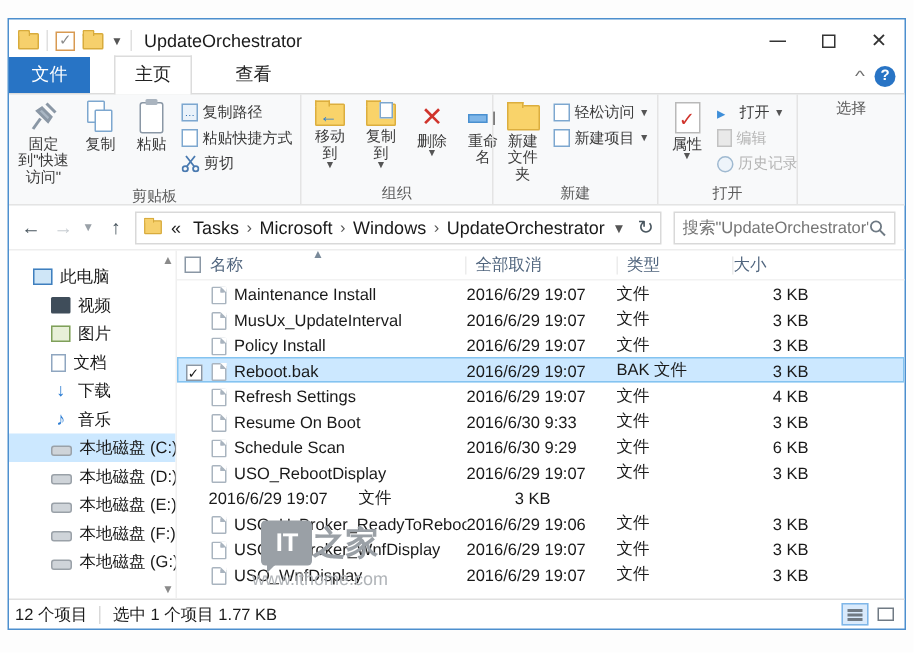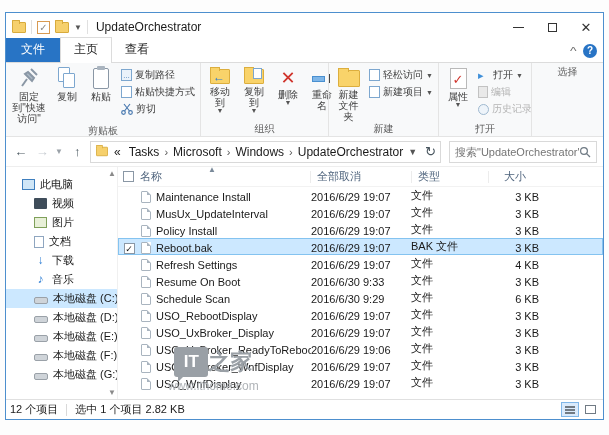--- a/index.html
+++ b/index.html
@@ -17,21 +17,21 @@
   .title-text { margin-left:8px; font-size:12px; color:#1a1a1a; }
   .win-controls { margin-left:auto; display:flex; height:28px; }
   .win-btn { width:34px; height:28px; display:flex; align-items:center; justify-content:center; color:#333; font-size:12px; }
   .wb-min { width:11px; height:1px; background:#333; }
   .wb-max { width:9px; height:9px; border:1px solid #333; }
   .wb-close { font-size:13px; }
 
   
   .tabrow { height:22px; display:flex; align-items:flex-end; border-bottom:1px solid #dcdcdc; flex:0 0 auto; position:relative; }
   .tab-file { background:#2874c5; color:#fff; padding:3px 15px 4px; font-size:12px; }
-  .tab { padding:3px 13px 4px; font-size:12px; color:#222; }
+  .tab { padding:3px 13px 4px; font-size:12px; color:#222;margin-left:16px; }
   .tab.active { background:#fff; border:1px solid #dcdcdc; border-bottom:none; margin-bottom:-1px; padding-bottom:5px; }
   .tab-right { position:absolute; right:6px; top:3px; display:flex; align-items:center; gap:7px; }
   .rb-collapse { color:#6f6f6f; font-size:10px; transform:scaleX(1.4); }
   .rb-help { width:14px; height:14px; border-radius:50%; background:#2874c5; color:#fff; font-size:10px; font-weight:bold; text-align:center; line-height:14px; }
 
   
   .ribbon { height:74px; background:#f8f9fa; display:flex; align-items:stretch; flex:0 0 auto; border-bottom:1px solid #e4e4e4; }
   .rgroup { display:flex; flex-direction:column; padding:2px 2px 0; position:relative; }
   .rgroup + .rgroup { border-left:1px solid #e4e4e4; }
   .rgroup-body { flex:1; display:flex; align-items:flex-start; }
@@ -106,21 +106,21 @@
   .si-drive::after { content:""; position:absolute; right:2px; top:2px; width:2px; height:2px; background:#6d7publicrgb; }
   .sb-scroll { position:absolute; right:0; top:0; bottom:0; width:10px; display:flex; flex-direction:column; justify-content:space-between; align-items:center; padding:2px 0; color:#8a8a8a; font-size:8px; }
 
   .filearea { flex:1; position:relative; display:flex; flex-direction:column; min-width:0; }
   .lheader { display:flex; height:20px; align-items:center; font-size:11px; color:#50657e; border-bottom:1px solid #f2f2f2; position:relative; }
   .lh-check { width:20px; display:flex; justify-content:center; }
   .cbox { width:11px; height:11px; border:1px solid #8a97a5; background:#fff; font-size:9px; line-height:10px; text-align:center; color:#1a1a1a; }
   .col-name { width:172px; padding-left:2px; position:relative; }
   .col-date { width:100px; }
   .col-type { width:76px; }
-  .col-size { width:58px; text-align:center; padding-right:6px;font-family:Liberation Mono, monospace; }
+  .col-size { width:58px; text-align:left; padding-right:6px;font-family:Liberation Mono, monospace; }
   .sortmark { position:absolute; left:70px; top:-4px; color:#7a8a9a; font-size:8px; }
   .hsep { width:1px; height:12px; background:#ececec; }
 
   .rows { flex:1; overflow:hidden; position:relative; }
   .frow { display:flex; align-items:flex-end; height:17px; font-size:11px; color:#1a1a1a; border:1px solid transparent; }
   .frow.selected { background:#cce8ff; border-color:#84c3f0; }
   .f-check { width:20px; display:flex; justify-content:center; }
   .f-name { width:172px; display:flex; align-items:center; gap:5px; padding-left:2px; white-space:nowrap; overflow:hidden; }
   .f-date { width:100px; color:#1a1a1a; }
   .f-type { width:76px; }
@@ -492,24 +492,20 @@
             <span class="f-name">
               <span class="ficon"></span>
               <span>USO_RebootDisplay</span>
             </span>
             <span class="f-date">2016/6/29 19:07</span>
             <span class="f-type">文件</span>
             <span class="f-size">3 KB</span>
           </div>
         <div class="frow">
             <span class="f-check"></span>
-            <span class="f-name">
-              <span class="ficon"></span>
-              <span>USO_UxBroker_Display</span>
-            </span>
             <span class="f-date">2016/6/29 19:07</span>
             <span class="f-type">文件</span>
             <span class="f-size">3 KB</span>
           </div>
         <div class="frow">
             <span class="f-check"></span>
             <span class="f-name">
               <span class="ficon"></span>
               <span>USO_UxBroker_ReadyToReboot</span>
             </span>
@@ -545,21 +541,21 @@
           </div>
           <div class="wm-url">www.ithome.com</div>
         </div>
       </div>
     </div>
   </div>
 
   <div class="statusbar">
     <span>12 个项目</span>
     <span class="st-sep"></span>
-    <span>选中 1 个项目 2.82 KB</span>
+    <span>选中 1 个项目 1.77 KB</span>
     <span class="st-right">
       <span class="viewbtn active">
           <span class="v-detail">
             <i></i>
             <i></i>
             <i></i>
           </span>
         </span>
       <span class="viewbtn">
           <span class="v-thumb"></span>

